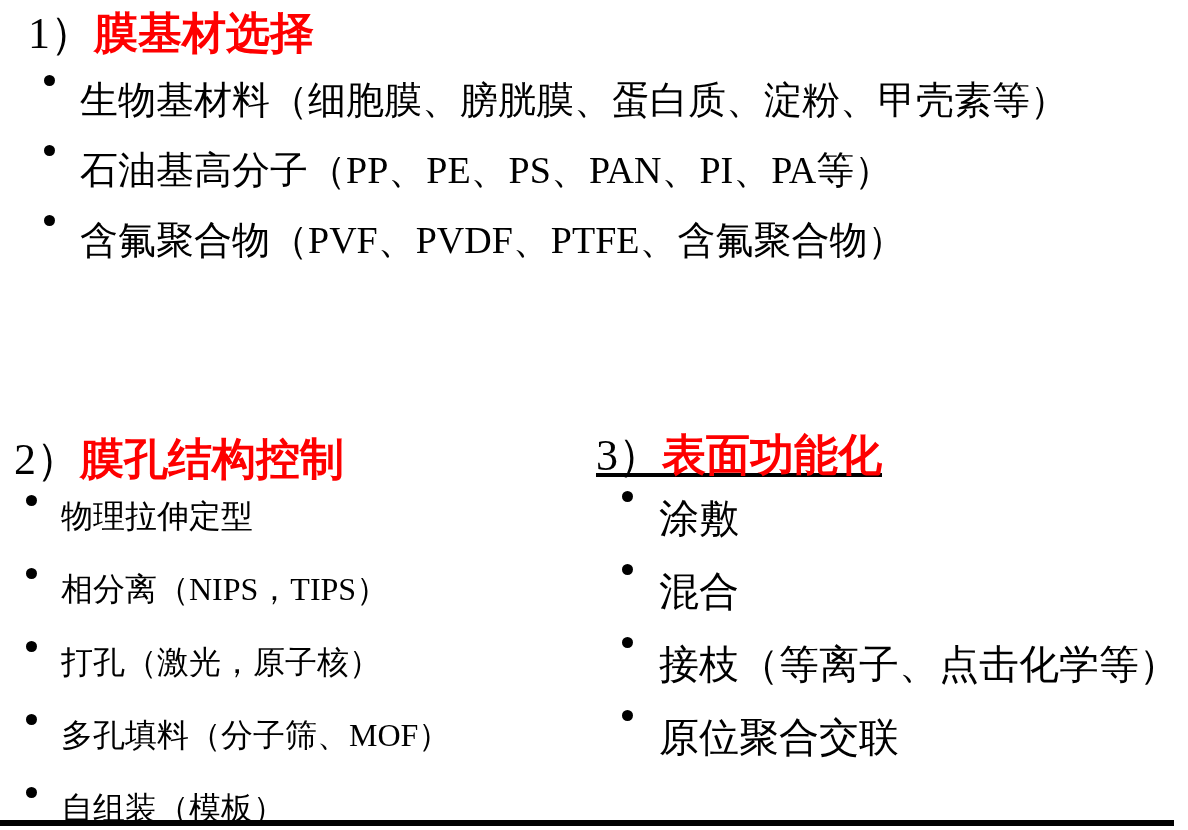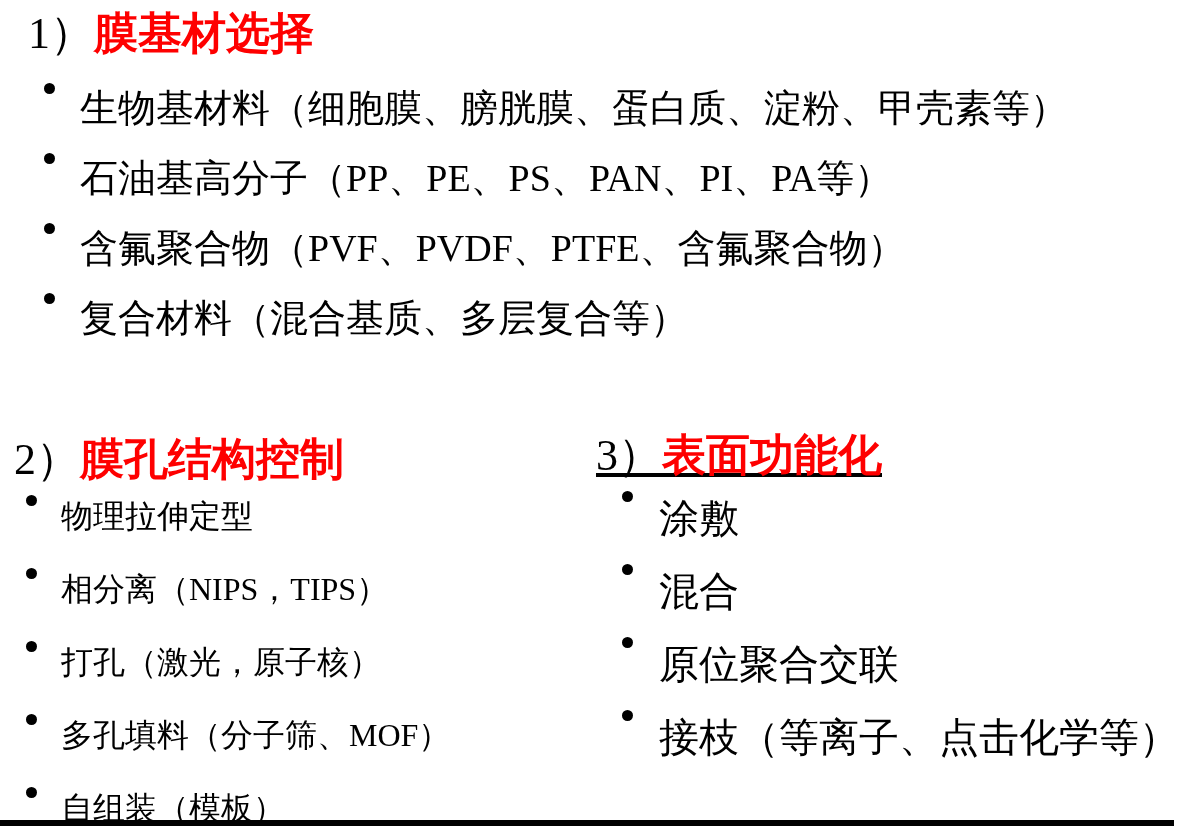--- a/index.html
+++ b/index.html
@@ -31,21 +31,21 @@
   }
   .bullet {
     flex: none;
     width: 11px;
     height: 11px;
     border-radius: 50%;
     background: #000000;
   }
   
   #section-1 { left: 28px; top: 8px; }
-  #section-1 .heading { margin-bottom: 22px; }
+  #section-1 .heading { margin-bottom: 14px; }
   #section-1 .list { margin-left: 16px; }
   #section-1 .row { height: 70px; font-size: 38px; }
   #section-1 .bullet { margin-right: 25px; }
   
   #section-2 { left: 14px; top: 392px; }
   #section-2 .heading { margin-bottom: 8px; margin-top: 42px; }
   #section-2 .list { margin-left: 12px; }
   #section-2 .row { height: 73px; font-size: 32px; }
   #section-2 .bullet { margin-right: 24px; }
   
@@ -76,24 +76,20 @@
       <span class="bullet"></span>
       <span>生物基材料（细胞膜、膀胱膜、蛋白质、淀粉、甲壳素等）</span>
     </li>
     <li class="row">
       <span class="bullet"></span>
       <span>石油基高分子（PP、PE、PS、PAN、PI、PA等）</span>
     </li>
     <li class="row">
       <span class="bullet"></span>
       <span>含氟聚合物（PVF、PVDF、PTFE、含氟聚合物）</span>
-    </li>
-    <li class="row">
-      <span class="bullet"></span>
-      <span>复合材料（混合基质、多层复合等）</span>
     </li>
   </ul>
 </div>
 
 <div class="section" id="section-2">
   <div class="heading">
     <span class="num">2）</span><span class="title">膜孔结构控制</span>
   </div>
   <ul class="list">
     <li class="row">
@@ -127,22 +123,22 @@
     <li class="row">
       <span class="bullet"></span>
       <span>涂敷</span>
     </li>
     <li class="row">
       <span class="bullet"></span>
       <span>混合</span>
     </li>
     <li class="row">
       <span class="bullet"></span>
-      <span>原位聚合交联</span>
+      <span>接枝（等离子、点击化学等）</span>
     </li>
     <li class="row">
       <span class="bullet"></span>
-      <span>接枝（等离子、点击化学等）</span>
+      <span>原位聚合交联</span>
     </li>
   </ul>
 </div>
 
 <div id="bottom-rule"></div>
 
 </body></html>

